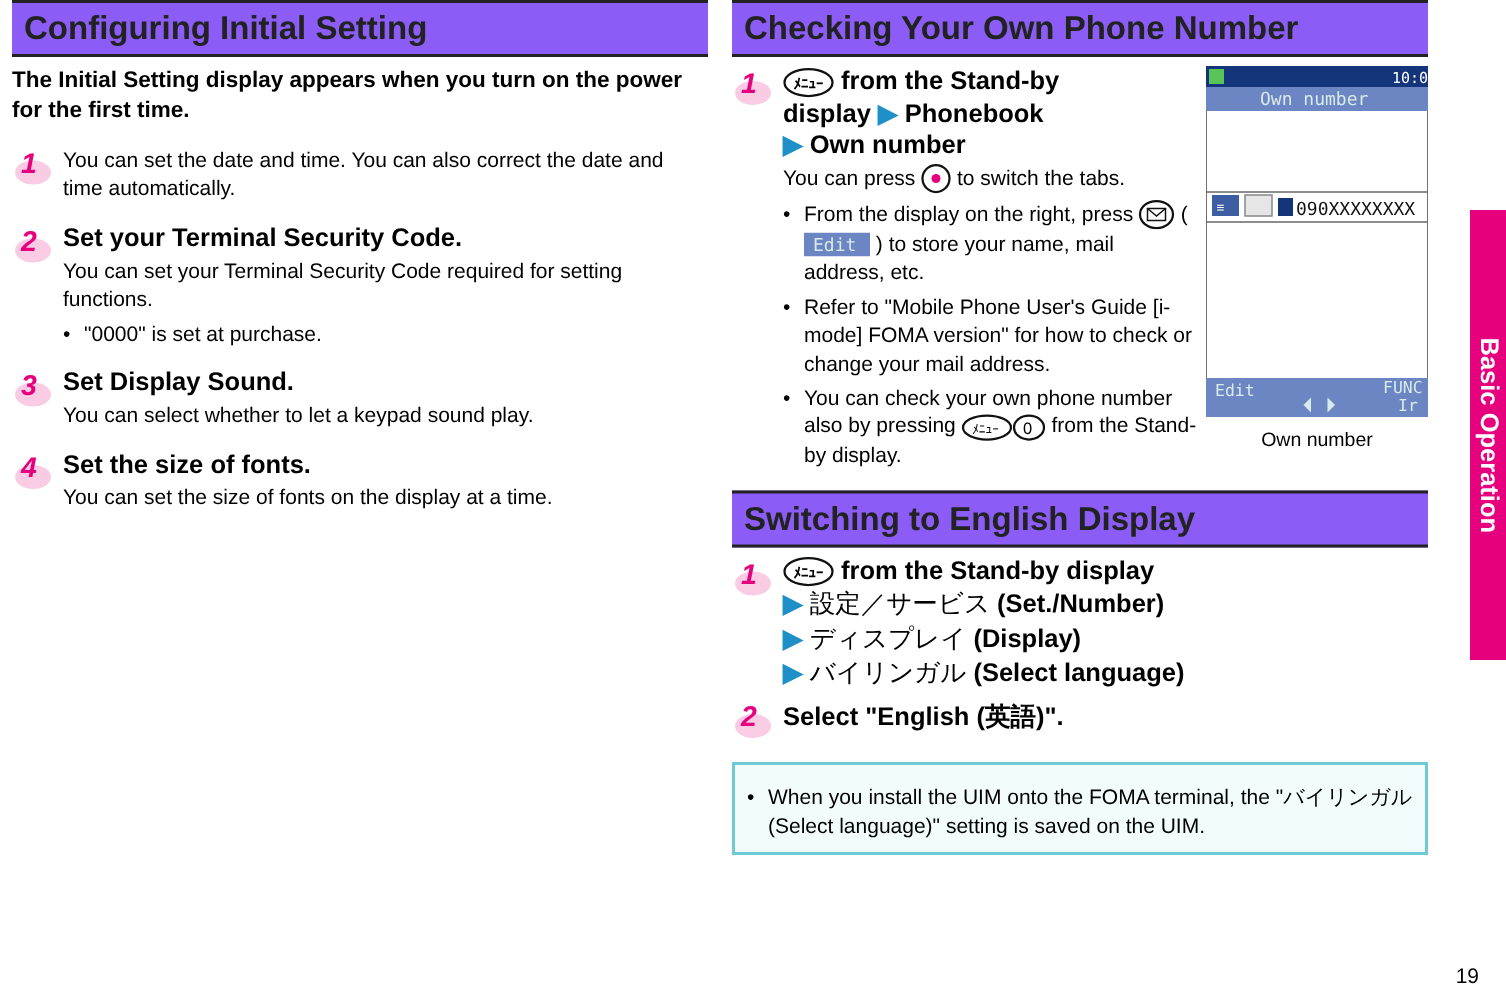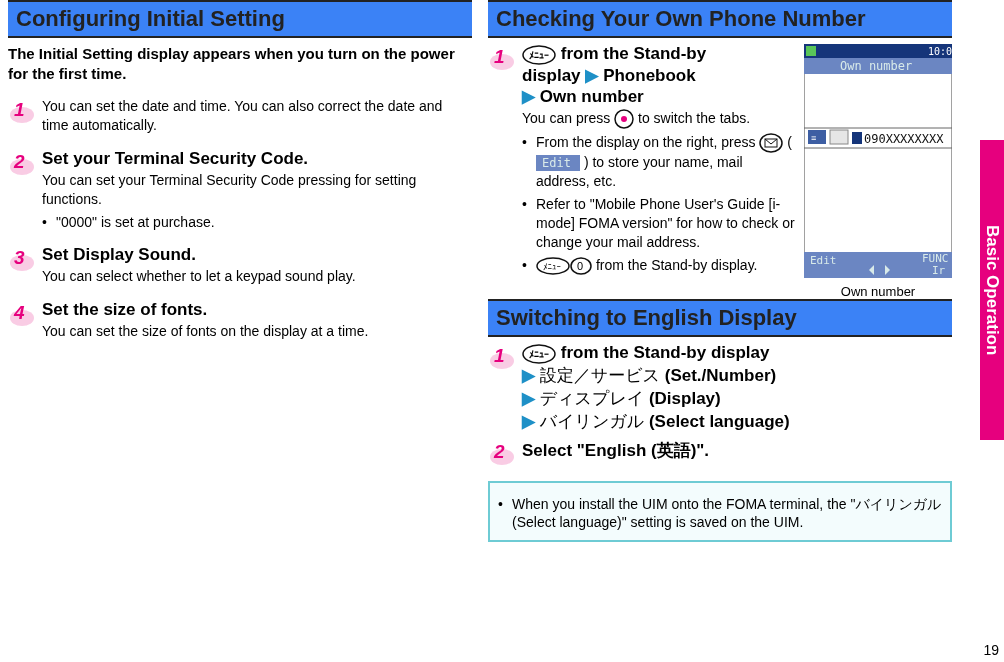--- a/index.html
+++ b/index.html
@@ -1,38 +1,38 @@
 <!DOCTYPE html>
 <html><head>
   <meta charset="utf-8">
   <style>
     * { box-sizing: border-box; margin: 0; padding: 0; }
     body { font-family: Arial, Helvetica, sans-serif; background: #fff; width: 1004px; height: 662px; position: relative; }
     .page { display: flex; width: 960px; height: 640px; padding: 0; }
     .col { flex: 1; padding: 0 8px; }
     .col-left { border-right: none; }
-    .section-title { background: #3b82f6; color: #222; font-size: 22px; font-weight: bold; padding: 4px 8px; border-top: 2px solid #222; border-bottom: 2px solid #222; margin-bottom: 6px; }
+    .section-title { background: #8b5cf6; color: #222; font-size: 22px; font-weight: bold; padding: 4px 8px; border-top: 2px solid #222; border-bottom: 2px solid #222; margin-bottom: 6px; }
     .intro { font-weight: bold; font-size: 15px; margin: 0 0 14px 0; line-height: 1.3; }
     .step { display: flex; margin-bottom: 14px; }
     .step-num { width: 28px; height: 28px; flex-shrink: 0; position: relative; margin-right: 6px; margin-top:0px;}
     .step-num svg { position: absolute; top: 0; left: 0; }
     .step-num-text { position: absolute; left: 6px; top: 2px; font-style: italic; font-weight: bold; font-size: 19px; color: #e6007e; z-index: 2;}
     .step-body { flex: 1; }
     .step-title { font-size: 17px; font-weight: bold; margin-bottom: 2px; }
     .step-desc { font-size: 14px; line-height: 1.35; }
     .bullet { display: flex; font-size: 14px; margin-top: 4px; line-height:1.35; }
     .bullet .b { width: 14px; flex-shrink: 0; }
     .arrow { color: #1e90c7; font-weight: bold; }
     .icon-key { display: inline-flex; align-items: center; justify-content: center; vertical-align: middle; text-align: center; }
     .icon-key svg { display: block; }
     .phone-shot { float: right; margin-left: 6px; text-align: center; }
     .phone-shot-label { font-size: 13px; margin-top: 2px; }
     .note-box { border: 2px solid #6ecbd4; background: #f3fcfd; padding: 8px; font-size: 14px; line-height: 1.35; margin-top: 6px; }
     .side-tab { position: absolute; right: 0; top: 140px; width: 24px; height: 300px; background: #e6007e; color: #fff; writing-mode: vertical-rl; text-orientation: mixed; font-size: 17px; display: flex; align-items: center; justify-content: center; font-weight: bold; }
-    .page-num { position: absolute; right: 5px; bottom: 4px; font-size: 14px; }
+    .page-num { position: absolute; right: 18px; bottom: 4px; font-size: 14px; }
     .ja { font-family: 'Hiragino Kaku Gothic ProN', 'Yu Gothic', 'MS PGothic', sans-serif; font-weight: normal; }
     .right-stepflow .bullet { margin-left: 0; }
     .edit-btn-svg { vertical-align: middle; }
   </style>
 </head>
 <body>
 
 <div class="page">
 
   <div class="col col-left">
@@ -53,21 +53,21 @@
 
     <div class="step">
       <div class="step-num">
         <svg width="28" height="28">
             <ellipse cx="14" cy="18" rx="12" ry="8" fill="#f7b6d9" opacity="0.7"></ellipse>
           </svg>
         <span class="step-num-text">2</span>
       </div>
       <div class="step-body">
         <div class="step-title">Set your Terminal Security Code.</div>
-        <div class="step-desc">You can set your Terminal Security Code pressing for setting functions.</div>
+        <div class="step-desc">You can set your Terminal Security Code required for setting functions.</div>
         <div class="bullet">
           <span class="b">•</span>
           <span>"0000" is set at purchase.</span>
         </div>
       </div>
     </div>
 
     <div class="step">
       <div class="step-num">
         <svg width="28" height="28">
@@ -188,20 +188,21 @@
         </div>
 
         <div class="bullet">
           <span class="b">•</span>
           <span>Refer to "Mobile Phone User's Guide [i-mode] FOMA version" for how to check or change your mail address.</span>
         </div>
 
         <div class="bullet">
           <span class="b">•</span>
           <span>
+            <span>You can check your own phone number also by pressing </span>
             <span class="icon-key">
               <svg width="34" height="18">
                   <ellipse cx="17" cy="9" rx="16" ry="8" fill="#fff" stroke="#111" stroke-width="1.5"></ellipse>
                   <text x="7" y="13" font-size="9" font-family="'MS PGothic'">ﾒﾆｭｰ</text>
                 </svg>
             </span><span class="icon-key">
               <svg width="22" height="18">
                   <ellipse cx="11" cy="9" rx="10" ry="8" fill="#fff" stroke="#111" stroke-width="1.5"></ellipse>
                   <text x="7" y="13" font-size="11">0</text>
                 </svg>

